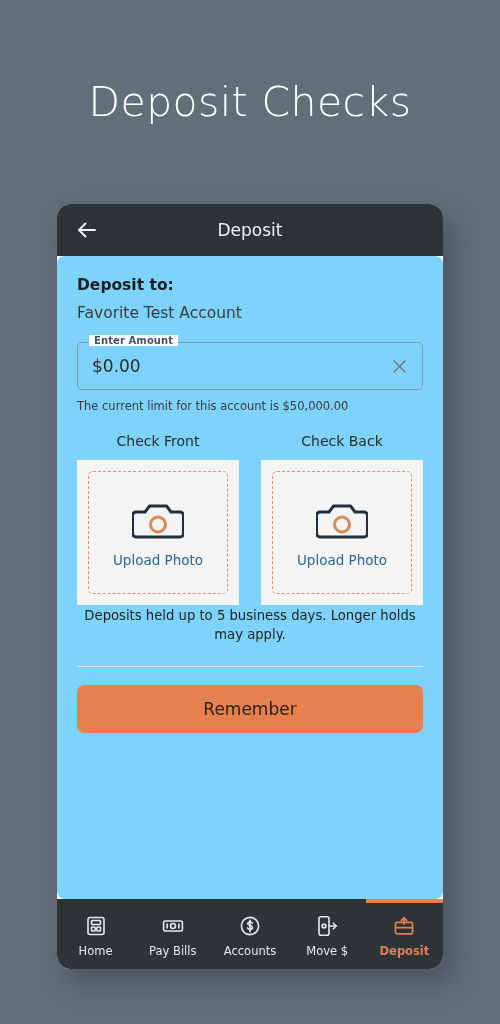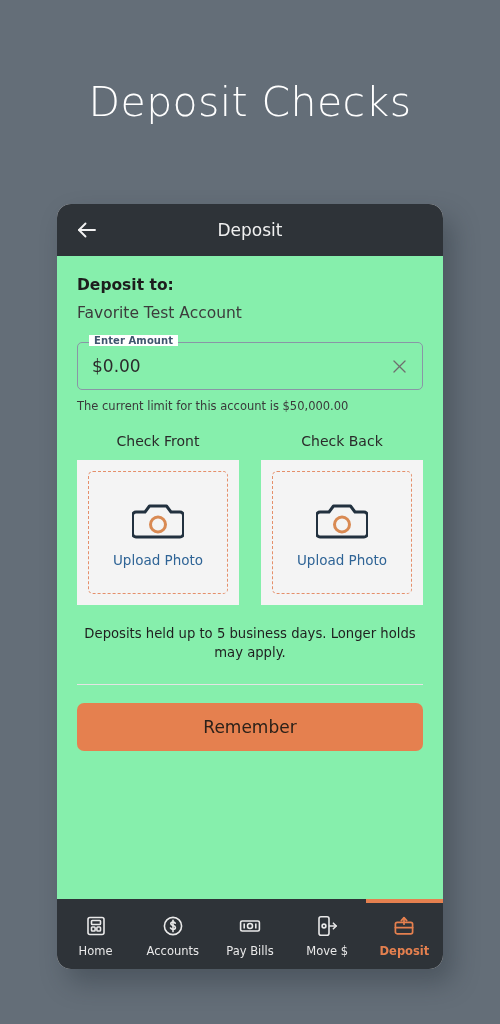--- a/index.html
+++ b/index.html
@@ -61,25 +61,26 @@
     width: 100%;
     text-align: center;
     color: #f0f0f0;
     font-size: 17px;
     font-weight: 400;
   }
 
   
   .screen-body {
     flex: 1 1 auto;
-    background: #86efac;
+    background: #7dd3fc;
     padding: 20px 20px 0 20px;
     display: flex;
     flex-direction: column;
     overflow: hidden;
+    border-radius: 8px;
   }
 
   .deposit-to-label {
     font-size: 15.5px;
     font-weight: bold;
     color: #1d1d1d;
     margin-bottom: 10px;
   }
   .deposit-to-value {
     font-size: 15.5px;
@@ -169,21 +170,21 @@
   }
 
   
   .disclaimer {
     text-align: center;
     font-size: 13.2px;
     color: #1f1f1f;
     line-height: 1.42;
     margin-top: 24px;
   }
-  .disclaimer.second { margin-top: 20px; }
+  .disclaimer.second { margin-top: 2px; }
 
   .divider {
     height: 1px;
     background: #e4e4e4;
     margin: 22px 0 18px 0;
   }
 
   
   .continue-btn {
     height: 48px;
@@ -314,35 +315,35 @@
         <svg class="nav-icon" viewBox="0 0 24 24" fill="none" stroke="#e9e9e9" stroke-width="1.6" stroke-linejoin="round">
           <rect x="4" y="3.5" width="16" height="17" rx="2"></rect>
           <rect x="7.5" y="6.5" width="9" height="4" rx="0.8"></rect>
           <rect x="7.5" y="13" width="3.6" height="4" rx="0.8"></rect>
           <rect x="12.9" y="13" width="3.6" height="4" rx="0.8"></rect>
         </svg>
         <span class="nav-label">Home</span>
       </div>
 
       <div class="nav-item">
+        <svg class="nav-icon" viewBox="0 0 24 24" fill="none" stroke="#e9e9e9" stroke-width="1.6" stroke-linejoin="round">
+          <rect x="2.6" y="7" width="18.8" height="10" rx="1.6"></rect>
+          <circle cx="12" cy="12" r="2.5"></circle>
+          <path d="M6.2 9.6v4.8M17.8 9.6v4.8"></path>
+        </svg>
+        <span class="nav-label">Pay Bills</span>
+      </div>
+
+      <div class="nav-item">
         <svg class="nav-icon" viewBox="0 0 24 24" fill="none" stroke="#e9e9e9" stroke-width="1.6" stroke-linecap="round">
           <circle cx="12" cy="12" r="8.6"></circle>
           <path d="M14.3 9.2c-.6-.8-1.5-1.1-2.4-1.1-1.2 0-2.1.7-2.1 1.7 0 2.3 4.6 1.2 4.6 3.6 0 1.1-1 1.8-2.3 1.8-1 0-2-.4-2.6-1.2"></path>
           <line x1="12" y1="6.4" x2="12" y2="17.6"></line>
         </svg>
         <span class="nav-label">Accounts</span>
-      </div>
-
-      <div class="nav-item">
-        <svg class="nav-icon" viewBox="0 0 24 24" fill="none" stroke="#e9e9e9" stroke-width="1.6" stroke-linejoin="round">
-          <rect x="2.6" y="7" width="18.8" height="10" rx="1.6"></rect>
-          <circle cx="12" cy="12" r="2.5"></circle>
-          <path d="M6.2 9.6v4.8M17.8 9.6v4.8"></path>
-        </svg>
-        <span class="nav-label">Pay Bills</span>
       </div>
 
       <div class="nav-item">
         <svg class="nav-icon" viewBox="0 0 24 24" fill="none" stroke="#e9e9e9" stroke-width="1.6" stroke-linecap="round" stroke-linejoin="round">
           <rect x="4" y="2.8" width="10" height="18.4" rx="2"></rect>
           <circle cx="9" cy="12" r="1.9"></circle>
           <line x1="14.5" y1="12" x2="21" y2="12"></line>
           <polyline points="18.4,9.2 21.2,12 18.4,14.8"></polyline>
         </svg>
         <span class="nav-label">Move $</span>

